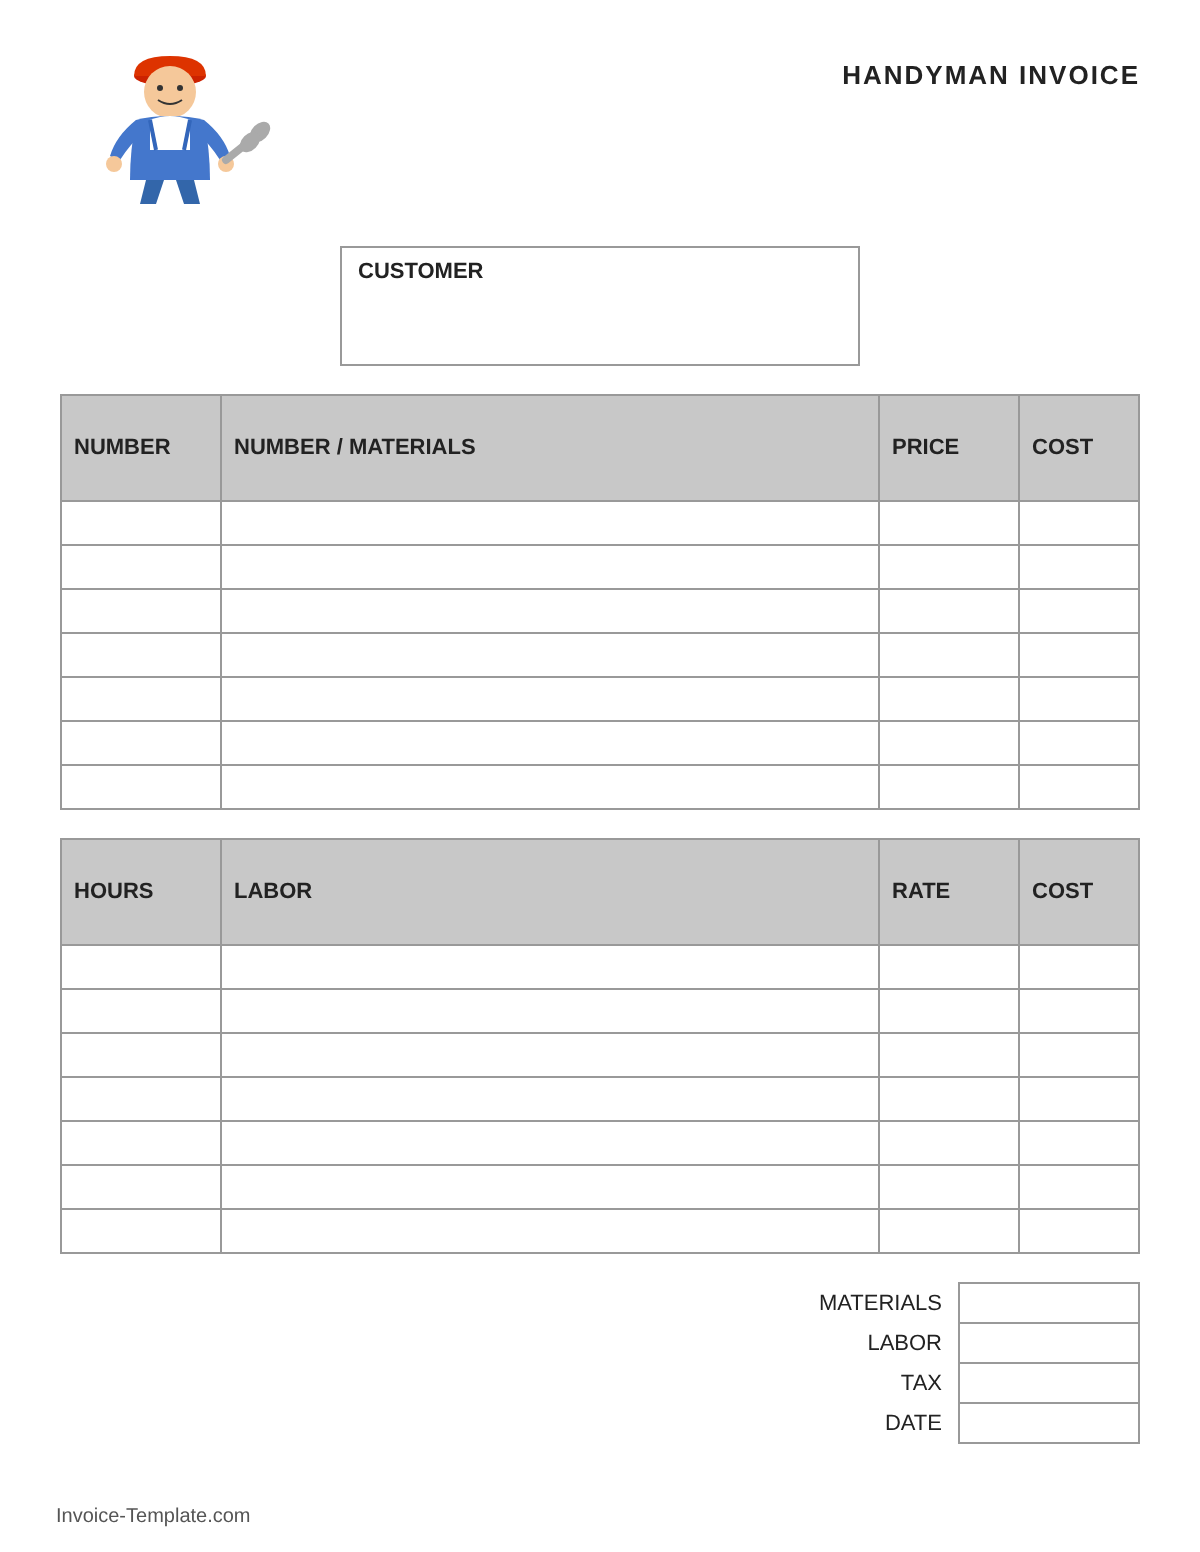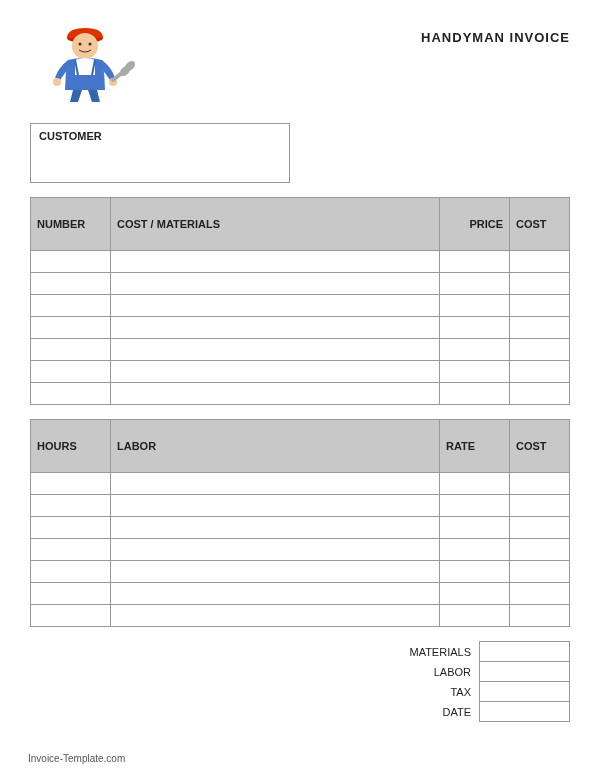--- a/index.html
+++ b/index.html
@@ -52,20 +52,21 @@
       font-weight: bold;
       letter-spacing: 1px;
       padding-top: 10px;
       color: #222;
     }
 
     
     .info-row {
       display: flex;
       margin-bottom: 14px;
+      justify-content: center;
     }
 
     .info-box {
       border: 1px solid #999;
       padding: 6px 8px;
       min-height: 60px;
     }
 
     .info-box-customer {
       width: 260px;
@@ -103,21 +104,21 @@
     }
 
     table td {
       border: 1px solid #999;
       padding: 4px 6px;
       font-size: 11px;
     }
 
     .col-number { width: 80px; }
     .col-parts { width: auto; }
-    .col-price { width: 70px; text-align: right; }
+    .col-price { width: 70px; }
     .col-cost { width: 60px; }
 
     .col-hours { width: 80px; }
     .col-labor { width: auto; }
     .col-rate { width: 70px; }
     .col-cost2 { width: 60px; }
 
     .data-row td {
       height: 22px;
     }
@@ -212,21 +213,21 @@
       <label>CUSTOMER</label>
       <div style="min-height:30px;"></div>
     </div>
   </div>
 
   <div class="table-section">
     <table>
       <thead>
         <tr>
           <th class="col-number">NUMBER</th>
-          <th class="col-parts">COST / MATERIALS</th>
+          <th class="col-parts">NUMBER / MATERIALS</th>
           <th class="col-price">PRICE</th>
           <th class="col-cost">COST</th>
         </tr>
       </thead>
       <tbody id="materials-tbody">
         <tr class="data-row">
             <td></td>
             <td></td>
             <td></td>
             <td></td>

